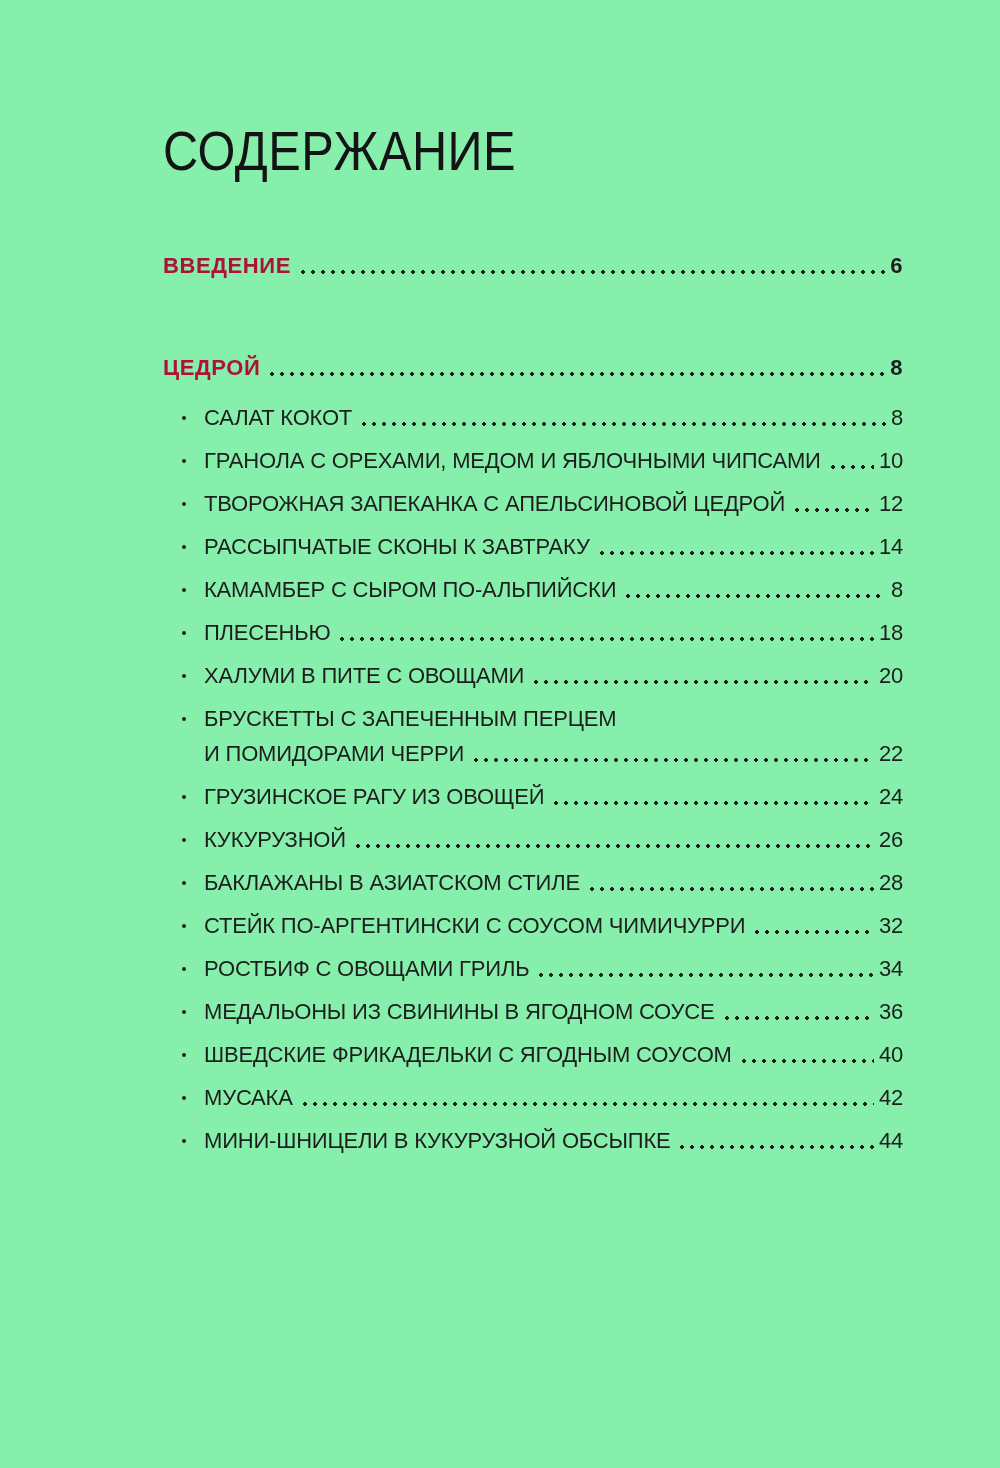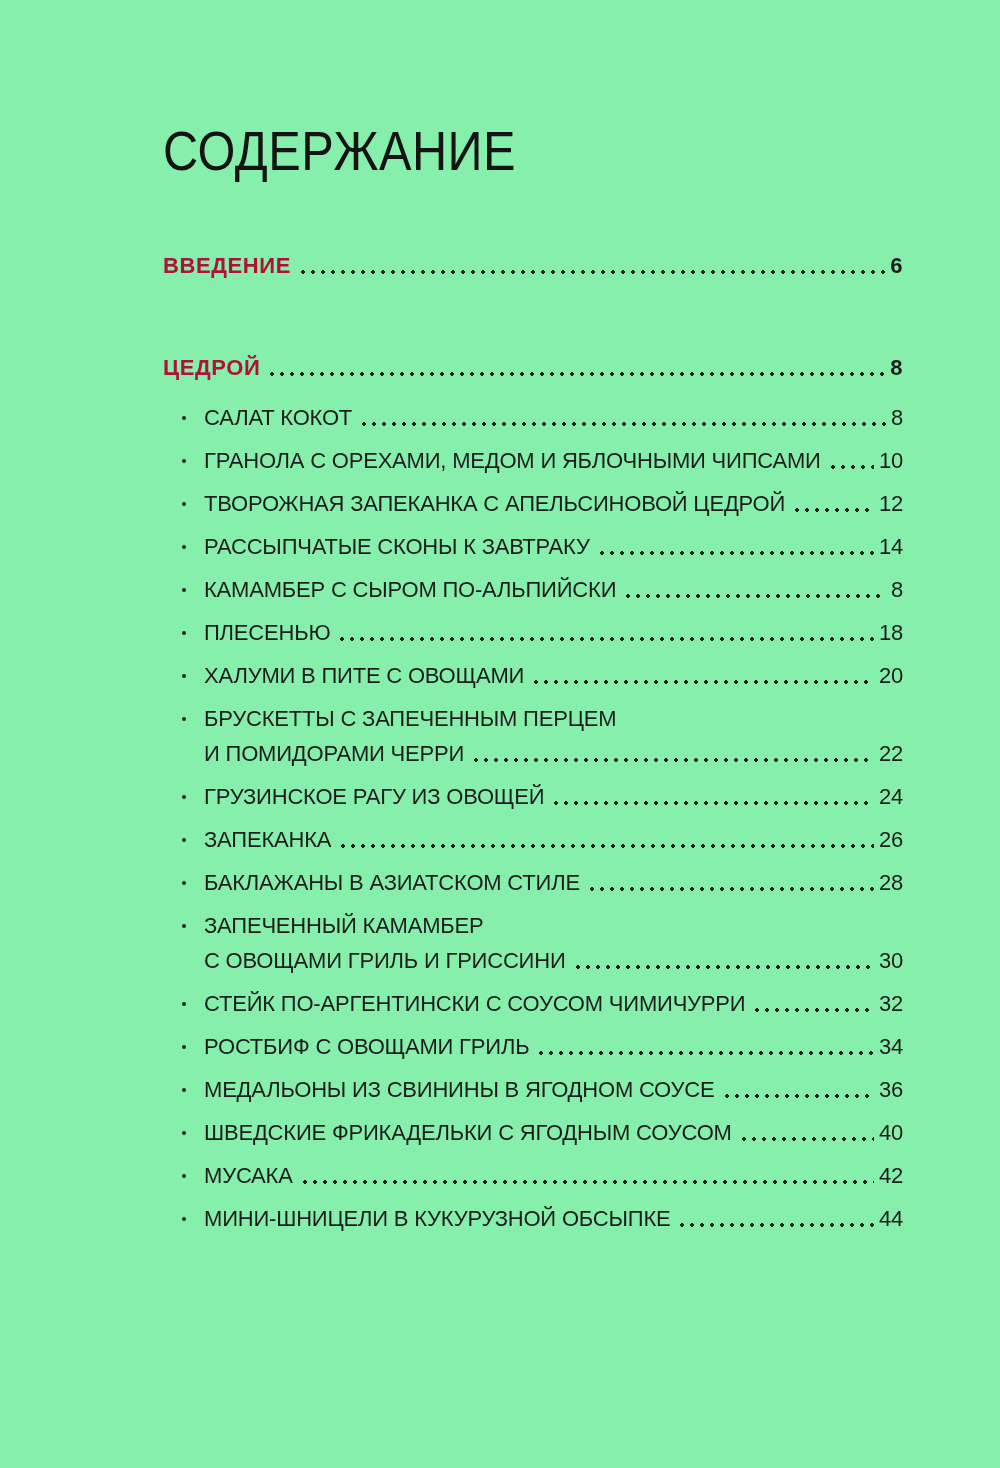--- a/index.html
+++ b/index.html
@@ -188,45 +188,36 @@
     <div class="lead-row">
       <span class="t">ГРУЗИНСКОЕ РАГУ ИЗ ОВОЩЕЙ</span>
       <span class="leader"></span>
       <span class="num">24</span>
     </div>
   </div>
             <div class="item">
     <span class="bullet"></span>
 
     <div class="lead-row">
-      <span class="t">ЗАПЕКАНКА</span>
+      <span class="t">КУКУРУЗНОЙ</span>
       <span class="leader"></span>
       <span class="num">26</span>
     </div>
   </div>
             <div class="item">
     <span class="bullet"></span>
 
     <div class="lead-row">
       <span class="t">БАКЛАЖАНЫ В АЗИАТСКОМ СТИЛЕ</span>
       <span class="leader"></span>
       <span class="num">28</span>
     </div>
   </div>
             <div class="item">
     <span class="bullet"></span>
-    <div class="first-line t">ЗАПЕЧЕННЫЙ КАМАМБЕР</div>
-    <div class="lead-row">
-      <span class="t">С ОВОЩАМИ ГРИЛЬ И ГРИССИНИ</span>
-      <span class="leader"></span>
-      <span class="num">30</span>
-    </div>
-  </div>
-            <div class="item">
-    <span class="bullet"></span>
 
     <div class="lead-row">
       <span class="t">СТЕЙК ПО-АРГЕНТИНСКИ С СОУСОМ ЧИМИЧУРРИ</span>
       <span class="leader"></span>
       <span class="num">32</span>
     </div>
   </div>
             <div class="item">
     <span class="bullet"></span>
 

